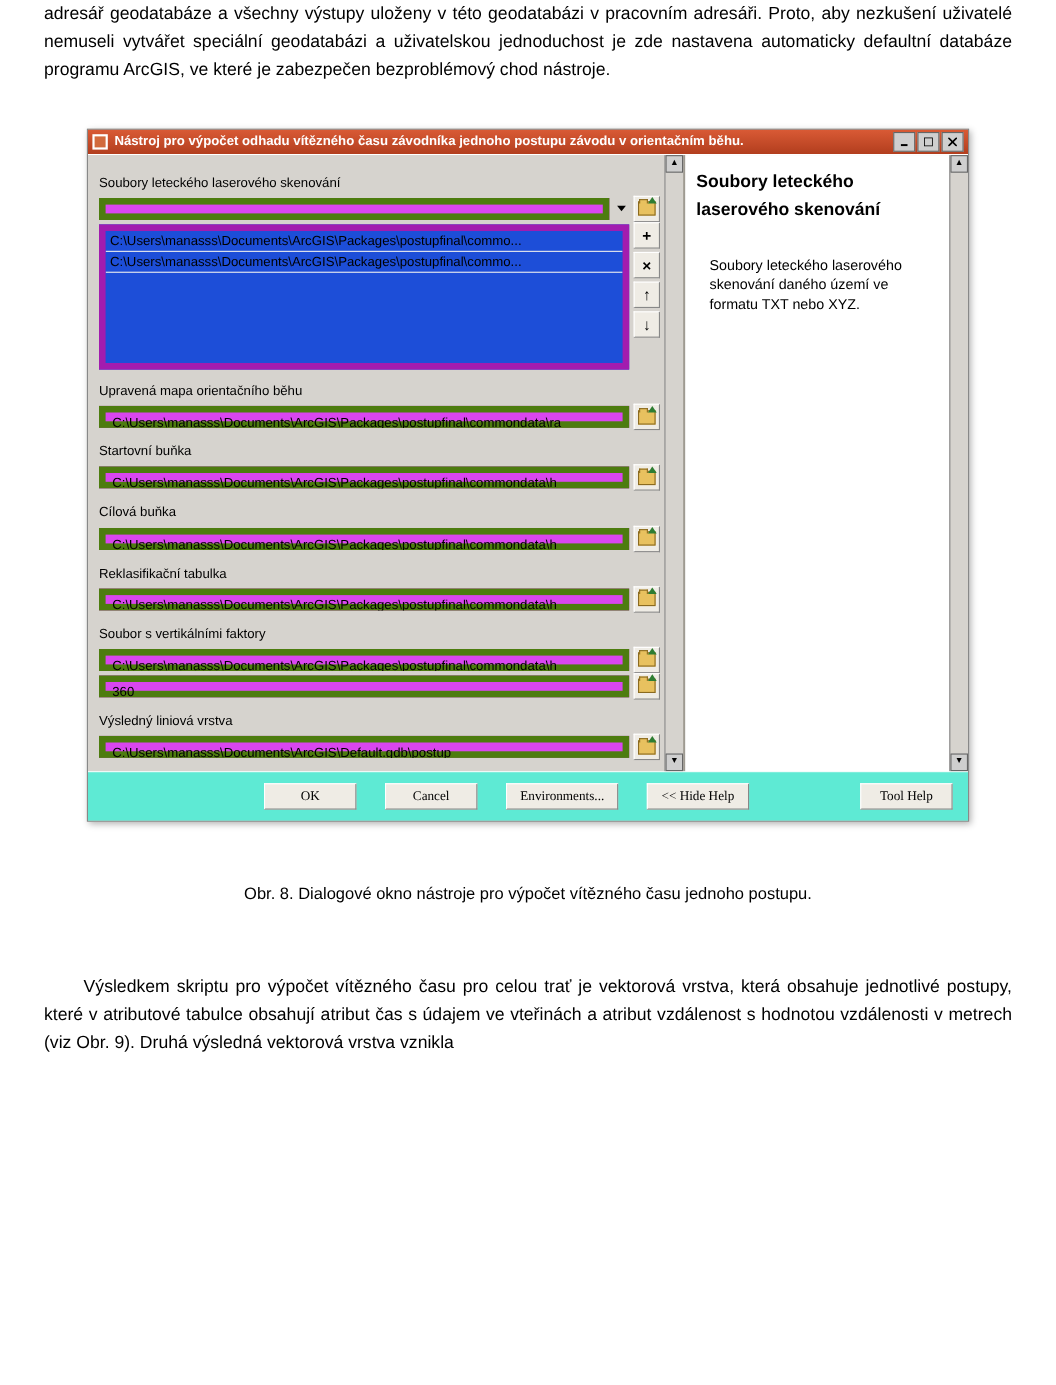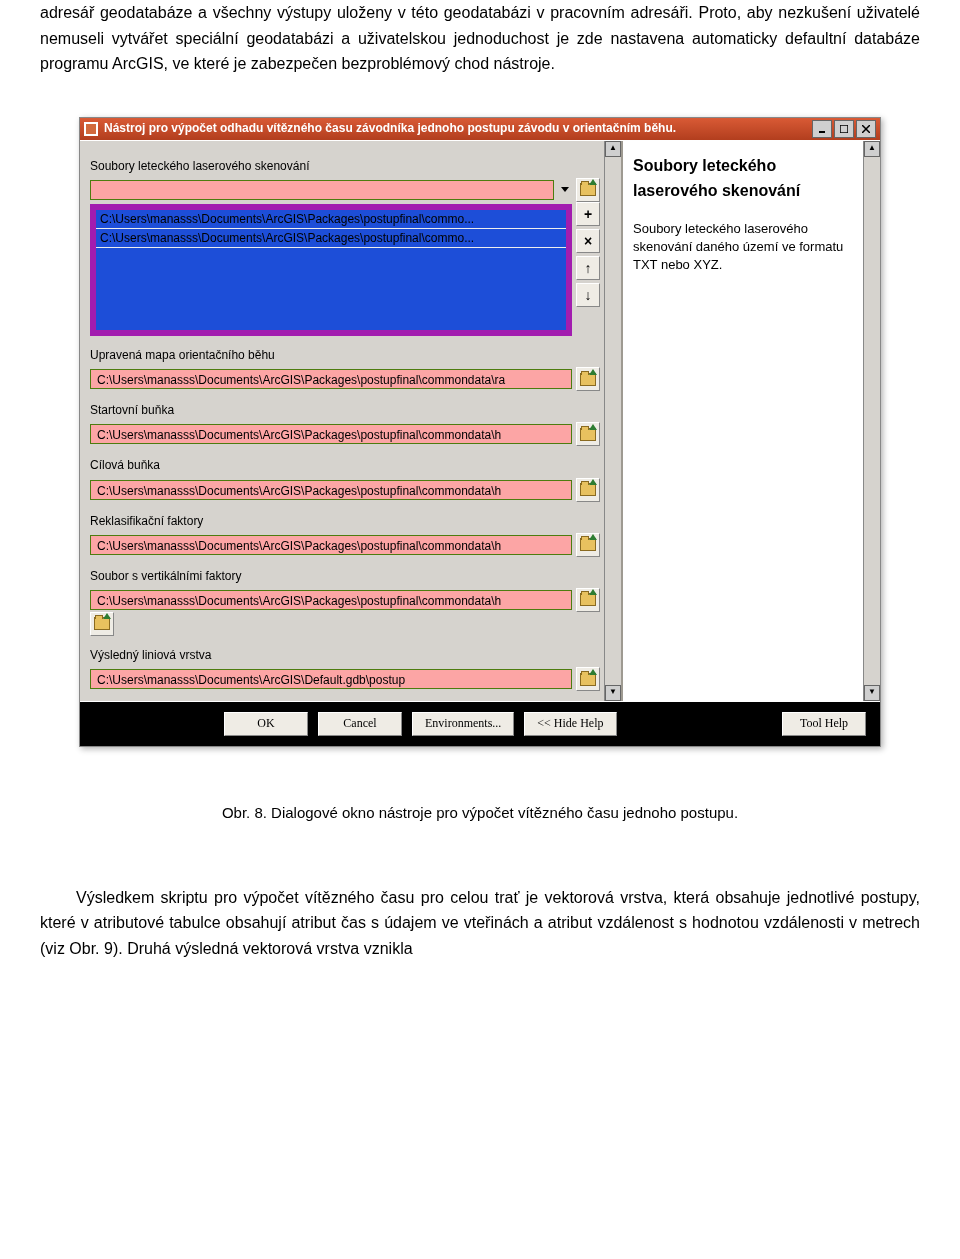--- a/index.html
+++ b/index.html
@@ -15,36 +15,36 @@
   .winbtn svg{display:block}
   .body-row{display:flex;height:560px;border-top:1px solid #fff}
   .left-pane{flex:1;background:#d6d3ce;border-right:2px solid #9e9a91;position:relative;display:flex}
   .lp-inner{flex:1;overflow:hidden;padding:6px 4px 6px 10px}
   .vscroll{width:16px;background:#d6d3ce;border-left:1px solid #888;position:relative}
   .vscroll .arrow{position:absolute;left:0;width:16px;height:16px;background:#cfcfcf;border:1px solid #666;box-sizing:border-box;display:flex;align-items:center;justify-content:center;font-size:8px;color:#000}
   .vscroll .arrow.top{top:0}
   .vscroll .arrow.bot{bottom:0}
   .right-pane{width:220px;background:#fff;padding:12px 10px;font-size:13px;color:#000;position:relative;display:flex;flex-direction:column}
   .right-pane h3{margin:0 0 16px 0;font-size:16px;font-weight:bold}
-  .right-pane p{margin:0;font-size:13px;line-height:1.4}
+  .right-pane p{margin:12px;font-size:13px;line-height:1.4}
   .label{font-size:12px;color:#000;margin-top:10px;margin-bottom:2px}
   .row{display:flex;align-items:center;gap:4px}
-  .txt{flex:1;height:20px;border:1px solid #4d7c0f;background:#fca5a5;font-size:12px;padding:0 4px;box-sizing:border-box}
+  .txt{flex:1;height:20px;border:6px solid #4d7c0f;background:#d946ef;font-size:12px;padding:0 4px;box-sizing:border-box}
   .txt input{width:100%;height:100%;border:none;outline:none;font-size:12px;font-family:Tahoma,Arial;background:transparent}
   .iconbtn{width:22px;height:22px;background:#efece5;border:1px solid #888;border-top-color:#fff;border-left-color:#fff;display:flex;align-items:center;justify-content:center;cursor:pointer}
   .folder-ico{width:14px;height:11px;background:#e8c15f;border:1px solid #8a6a20;position:relative}
   .folder-ico:before{content:"";position:absolute;top:-3px;left:0;width:6px;height:3px;background:#e8c15f;border:1px solid #8a6a20;border-bottom:none}
   .folder-ico:after{content:"";position:absolute;top:-5px;right:-2px;width:0;height:0;border-left:4px solid transparent;border-right:4px solid transparent;border-bottom:6px solid #2e7d32}
   .listbox{border:6px solid #a21caf;background:#1d4ed8;height:120px;margin-top:2px;overflow:hidden}
   .listbox .item{font-size:12px;padding:1px 4px;white-space:nowrap;overflow:hidden;text-overflow:ellipsis;border-bottom:1px solid #eee;height:16px;line-height:16px}
   .sidebtns{display:flex;flex-direction:column;gap:3px;margin-left:4px}
   .sqbtn{width:22px;height:22px;background:#efece5;border:1px solid #888;border-top-color:#fff;border-left-color:#fff;display:flex;align-items:center;justify-content:center;cursor:pointer;font-weight:bold;font-size:14px}
   .list-row{display:flex;align-items:flex-start}
   .list-row .listbox{flex:1}
-  .btnbar{height:44px;background:#000000;border-top:1px solid #fff;display:flex;align-items:center;padding:0 14px;gap:10px}
+  .btnbar{height:44px;background:#5eead4;border-top:1px solid #fff;display:flex;align-items:center;padding:0 14px;gap:26px}
   .btnbar .spacer{width:120px}
   .wbtn{min-width:84px;height:24px;background:#efece5;border:1px solid #888;border-top-color:#fff;border-left-color:#fff;font-size:12px;font-family:Tahoma;padding:0 12px;cursor:pointer}
   .caption{text-align:center;font-size:15px;margin:54px 0 60px 0}
   .dropdown-arrow{border-left:4px solid transparent;border-right:4px solid transparent;border-top:5px solid #000}
   .lp-inner::-webkit-scrollbar{display:none}
 </style>
 </head>
 <body>
 
 <div class="page">
@@ -117,37 +117,38 @@
           </div>
 
           <div class="label">Cílová buňka</div>
           <div class="row">
             <div class="txt"><input value="C:\Users\manasss\Documents\ArcGIS\Packages\postupfinal\commondata\h" style=""></div>
             <div class="iconbtn">
                 <span class="folder-ico"></span>
               </div>
           </div>
 
-          <div class="label">Reklasifikační faktory</div>
+          <div class="label">Reklasifikační tabulka</div>
           <div class="row">
             <div class="txt"><input value="C:\Users\manasss\Documents\ArcGIS\Packages\postupfinal\commondata\h" style=""></div>
             <div class="iconbtn">
                 <span class="folder-ico"></span>
               </div>
           </div>
 
           <div class="label">Soubor s vertikálními faktory</div>
           <div class="row">
             <div class="txt"><input value="C:\Users\manasss\Documents\ArcGIS\Packages\postupfinal\commondata\h" style=""></div>
             <div class="iconbtn">
                 <span class="folder-ico"></span>
               </div>
           </div>
 
           <div class="row">
+            <div class="txt"><input value="360" style=""></div>
             <div class="iconbtn">
                 <span class="folder-ico"></span>
               </div>
           </div>
 
           <div class="label">Výsledný liniová vrstva</div>
           <div class="row">
             <div class="txt"><input value="C:\Users\manasss\Documents\ArcGIS\Default.gdb\postup" style=""></div>
             <div class="iconbtn">
                 <span class="folder-ico"></span>

